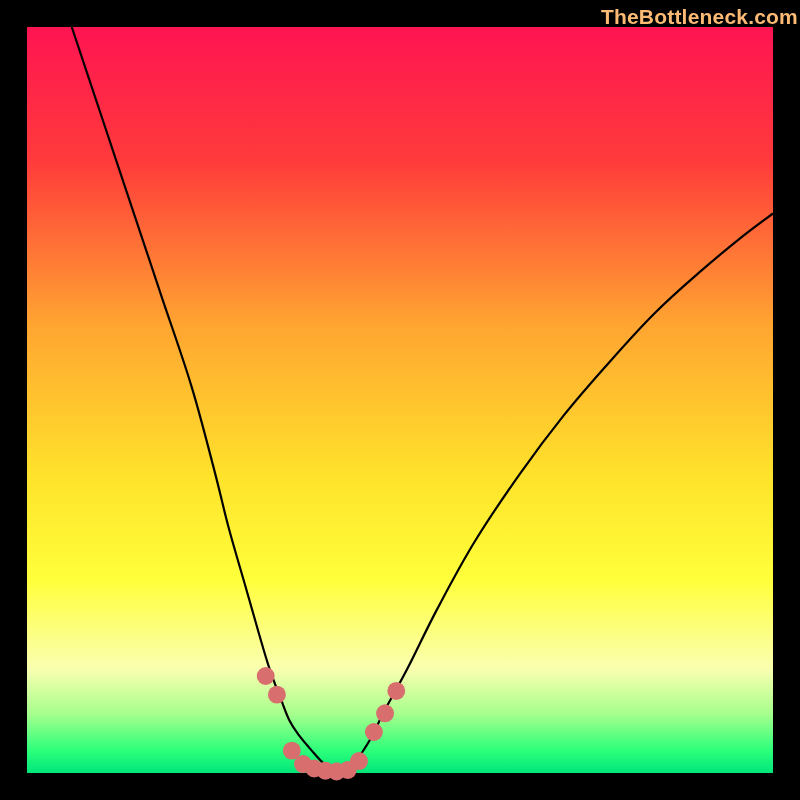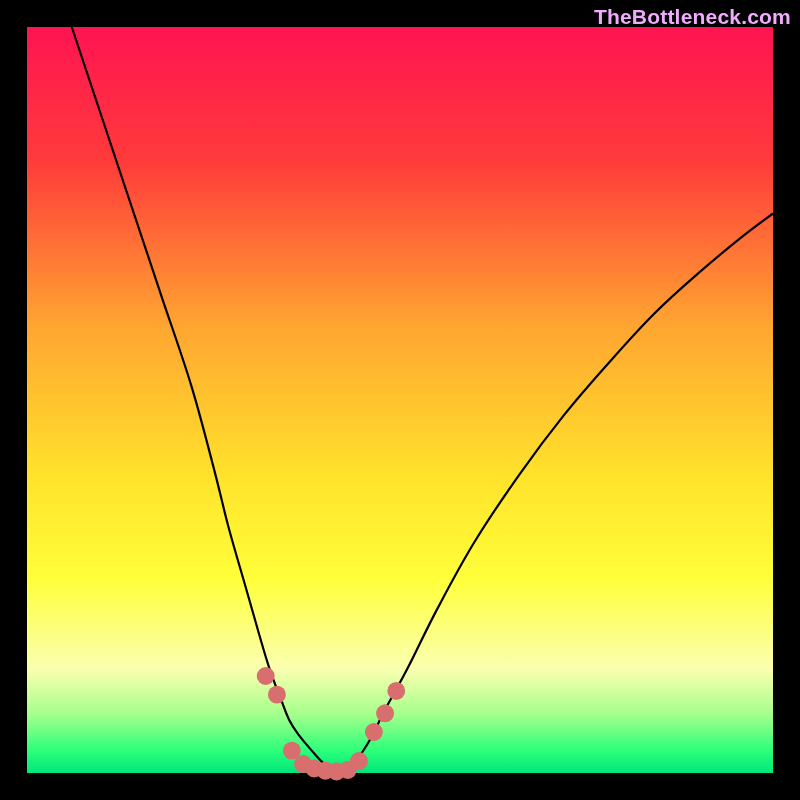--- a/index.html
+++ b/index.html
@@ -23,22 +23,22 @@
     position: absolute;
     top: 27px;
     left: 27px;
     width: 746px;
     height: 746px;
     
   }
   .watermark {
     position: absolute;
     top: 5px;
-    right: 9px;
-    color: #f0abfc;
+    right: 2px;
+    color: #fdba74;
     font-size: 21px;
     font-weight: 600;
     letter-spacing: 0.2px;
     font-family: Arial, Helvetica, sans-serif;
   }
   svg.curves {
     position: absolute;
     top: 27px;
     left: 27px;
     width: 746px;

